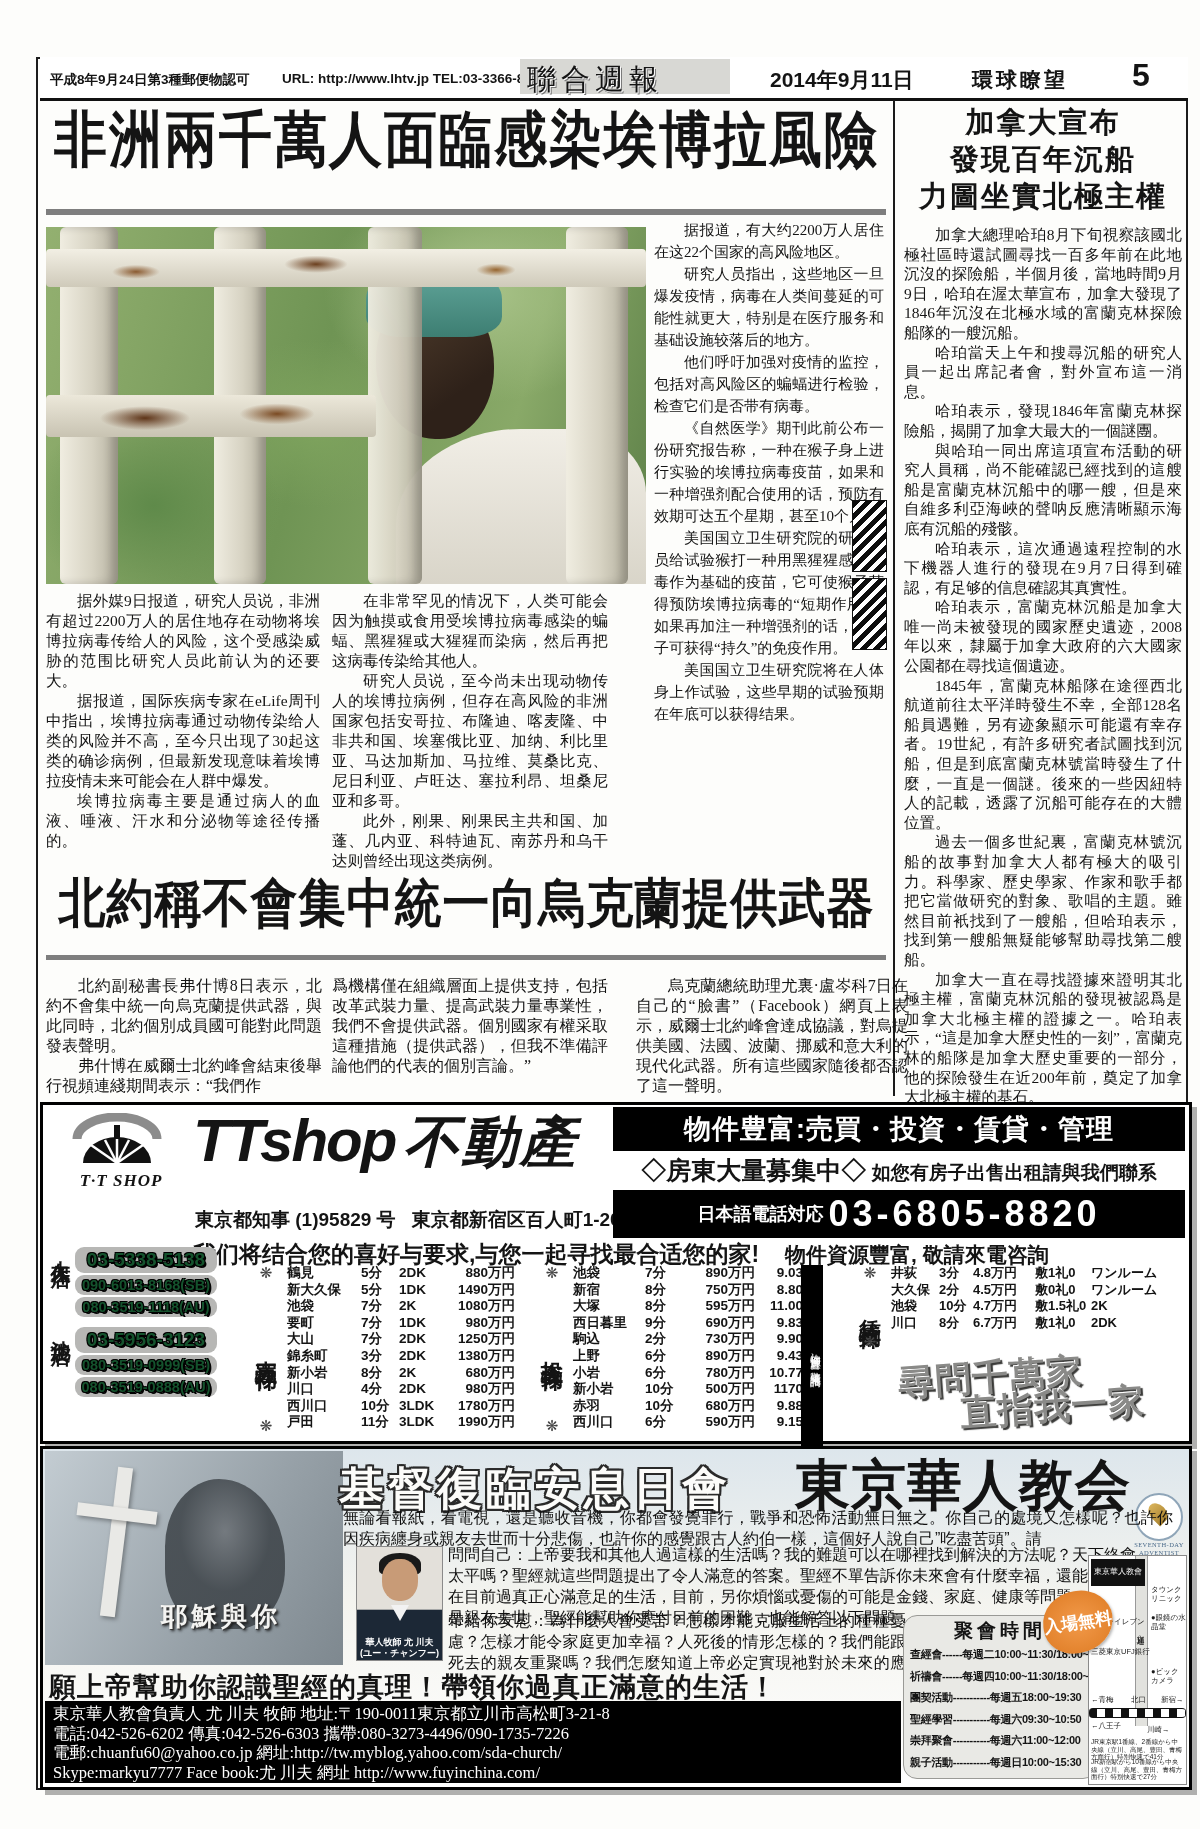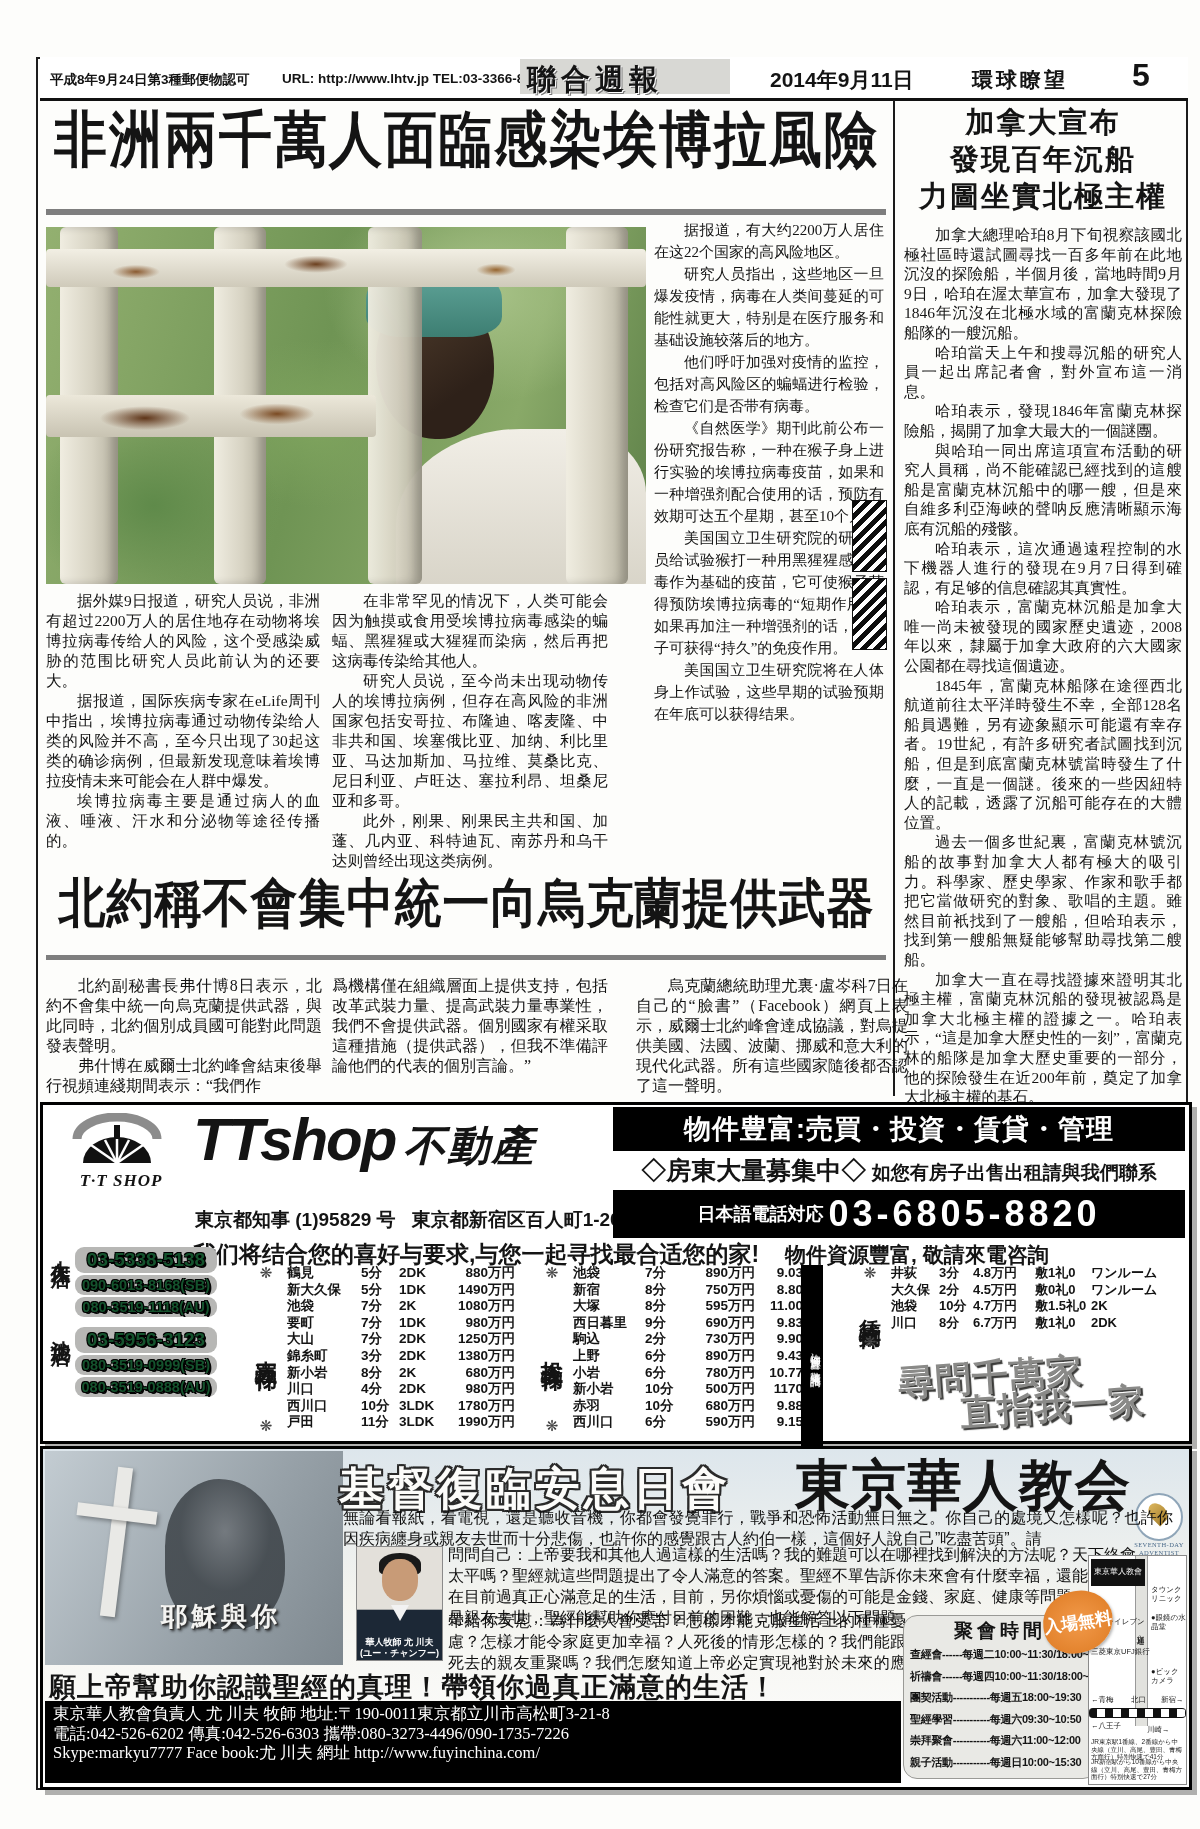--- a/index.html
+++ b/index.html
@@ -4,21 +4,21 @@
 <style>
   html,body{margin:0;padding:0;background:#fff;}
   .page{position:relative;width:1200px;height:1829px;background:#fdfdfb;font-family:"Liberation Sans",sans-serif;color:#141414;overflow:hidden;}
   .a{position:absolute;}
   
   .frame{left:36px;top:57px;width:1148px;height:1729px;border:2px solid #1c1c1c;}
   .hdr{left:40px;top:57px;width:1148px;height:41px;background:#fff;border-bottom:3px solid #111;}
   .hdr .approval{left:10px;top:14px;font-size:13.5px;font-weight:600;}
   .hdr .urltel{left:242px;top:14px;font-size:13.5px;font-weight:600;}
   .hdr .mastband{left:480px;top:2px;width:210px;height:35px;background:#d8d8d4;}
-  .hdr .masthead{left:487px;top:3px;font-size:29px;font-weight:700;letter-spacing:5px;font-family:"Liberation Serif",serif;text-shadow:1px 1px 0 #fff,2px 2px 0 #777;}
+  .hdr .masthead{left:487px;top:3px;font-size:29px;font-weight:400;letter-spacing:5px;font-family:"Liberation Serif",serif;text-shadow:1px 1px 0 #fff,2px 2px 0 #777;}
   .hdr .date{left:730px;top:9px;font-size:21px;font-weight:700;}
   .hdr .section{left:932px;top:9px;font-size:21px;font-weight:700;font-family:"Liberation Serif",serif;letter-spacing:3px;}
   .hdr .pageno{left:1092px;top:0px;font-size:32px;font-weight:900;}
   
   .h-ebola{left:44px;top:100px;width:845px;text-align:center;font-size:53px;font-weight:900;letter-spacing:2px;transform:scaleY(1.14);transform-origin:top;white-space:nowrap;}
   .rule1{left:46px;top:209px;width:840px;height:6px;background:#7e7e7e;}
   .h-nato{left:44px;top:868px;width:845px;text-align:center;font-size:47px;font-weight:900;letter-spacing:1px;transform:scaleY(1.12);transform-origin:top;white-space:nowrap;}
   .rule2{left:46px;top:955px;width:840px;height:5px;background:#7e7e7e;}
   .divider{left:893px;top:100px;width:2px;height:996px;background:#1a1a1a;}
   
@@ -62,21 +62,21 @@
   .r1{left:0;right:0;top:22px;height:38px;}
   .r2{left:0;width:330px;top:168px;height:42px;background:
     radial-gradient(60px 16px at 30% 55%,#5e3418 0%,transparent 75%),
     radial-gradient(50px 14px at 70% 45%,#7a4a22 0%,transparent 75%),
     linear-gradient(#ece8da,#c8c3b2);}
   
   .ttbox{left:40px;top:1102px;width:1146px;height:336px;border:3px solid #000;background:#fff;box-shadow:5px 5px 0 #b0b0ae;}
   .tt-icon{left:10px;top:8px;width:128px;height:58px;}
   .tt-script{left:8px;top:66px;width:140px;text-align:center;font-family:"Liberation Serif",serif;font-style:italic;font-weight:700;font-size:17px;letter-spacing:1px;}
   .tt-brand{left:150px;top:0px;font-style:italic;font-weight:900;font-size:60px;letter-spacing:-2px;white-space:nowrap;}
-  .tt-fudosan{font-family:"Liberation Serif",serif;font-size:42px;letter-spacing:2px;margin-left:8px;}
+  .tt-fudosan{font-family:"Liberation Serif",serif;font-size:56px;letter-spacing:2px;margin-left:8px;}
   .tt-license{left:152px;top:102px;font-size:19px;font-weight:700;white-space:nowrap;}
   .tt-license .addr{margin-left:16px;}
   .ttr{left:570px;top:2px;width:572px;}
   .bn1{background:#000;color:#fff;font-weight:900;font-size:27px;text-align:center;letter-spacing:1px;padding:4px 0;}
   .bn2{font-weight:900;font-size:25px;text-align:center;padding:3px 0;white-space:nowrap;}
   .bn2 .sub{font-size:19px;}
   .bn3{background:#000;color:#fff;text-align:center;padding:3px 0;white-space:nowrap;}
   .bn3 .lbl{font-size:18px;font-weight:700;vertical-align:6px;}
   .bn3 .num{font-size:36px;font-weight:900;letter-spacing:4px;}
   .tt-slogan{left:150px;top:134px;white-space:nowrap;}
@@ -533,16 +533,17 @@
       <div class="rail"></div>
       <div class="m9">←八王子</div>
       <div class="m10">川崎→</div>
       <div class="note n1">JR東京駅1番線、2番線から中央線（立川、高尾、豊田、青梅方面行）特別快速で41分</div>
       <div class="note n2">JR新宿駅から10番線から中央線（立川、高尾、豊田、青梅方面行）特別快速で27分</div>
     </div>
     <div class="a ch-slogan">願上帝幫助你認識聖經的真理！帶領你過真正滿意的生活！</div>
     <div class="a ch-black">
         <div>東京華人教會負責人 尤 川夫 牧師  地址:〒190-0011東京都立川市高松町3-21-8</div>
         <div>電話:042-526-6202 傳真:042-526-6303  攜帶:080-3273-4496/090-1735-7226</div>
+        <div>電郵:chuanfu60@yahoo.co.jp  網址:http://tw.myblog.yahoo.com/sda-church/</div>
         <div>Skype:markyu7777   Face book:尤 川夫   網址 http://www.fuyinchina.com/</div>
       </div>
   </div>
 </div>
 
 </body></html>

